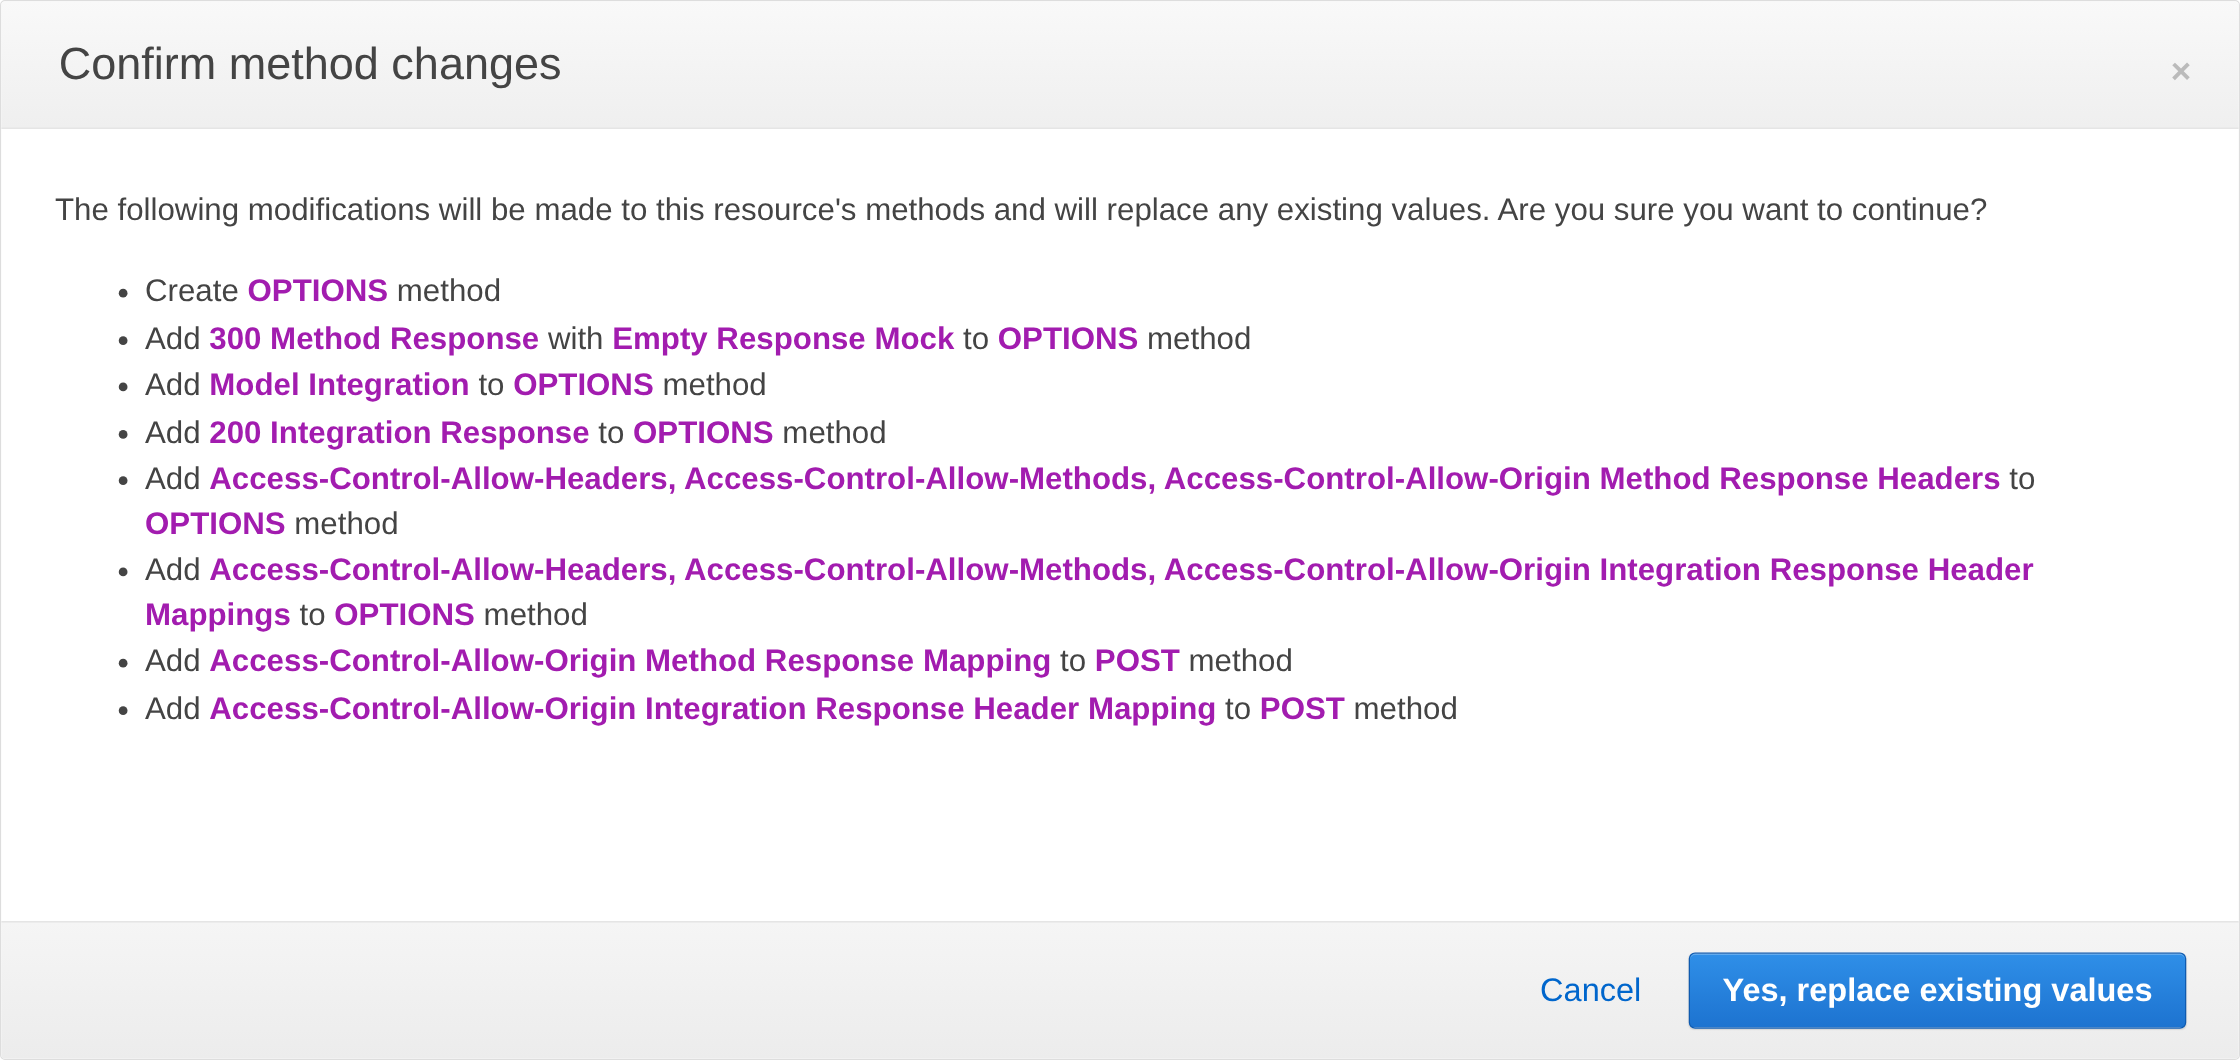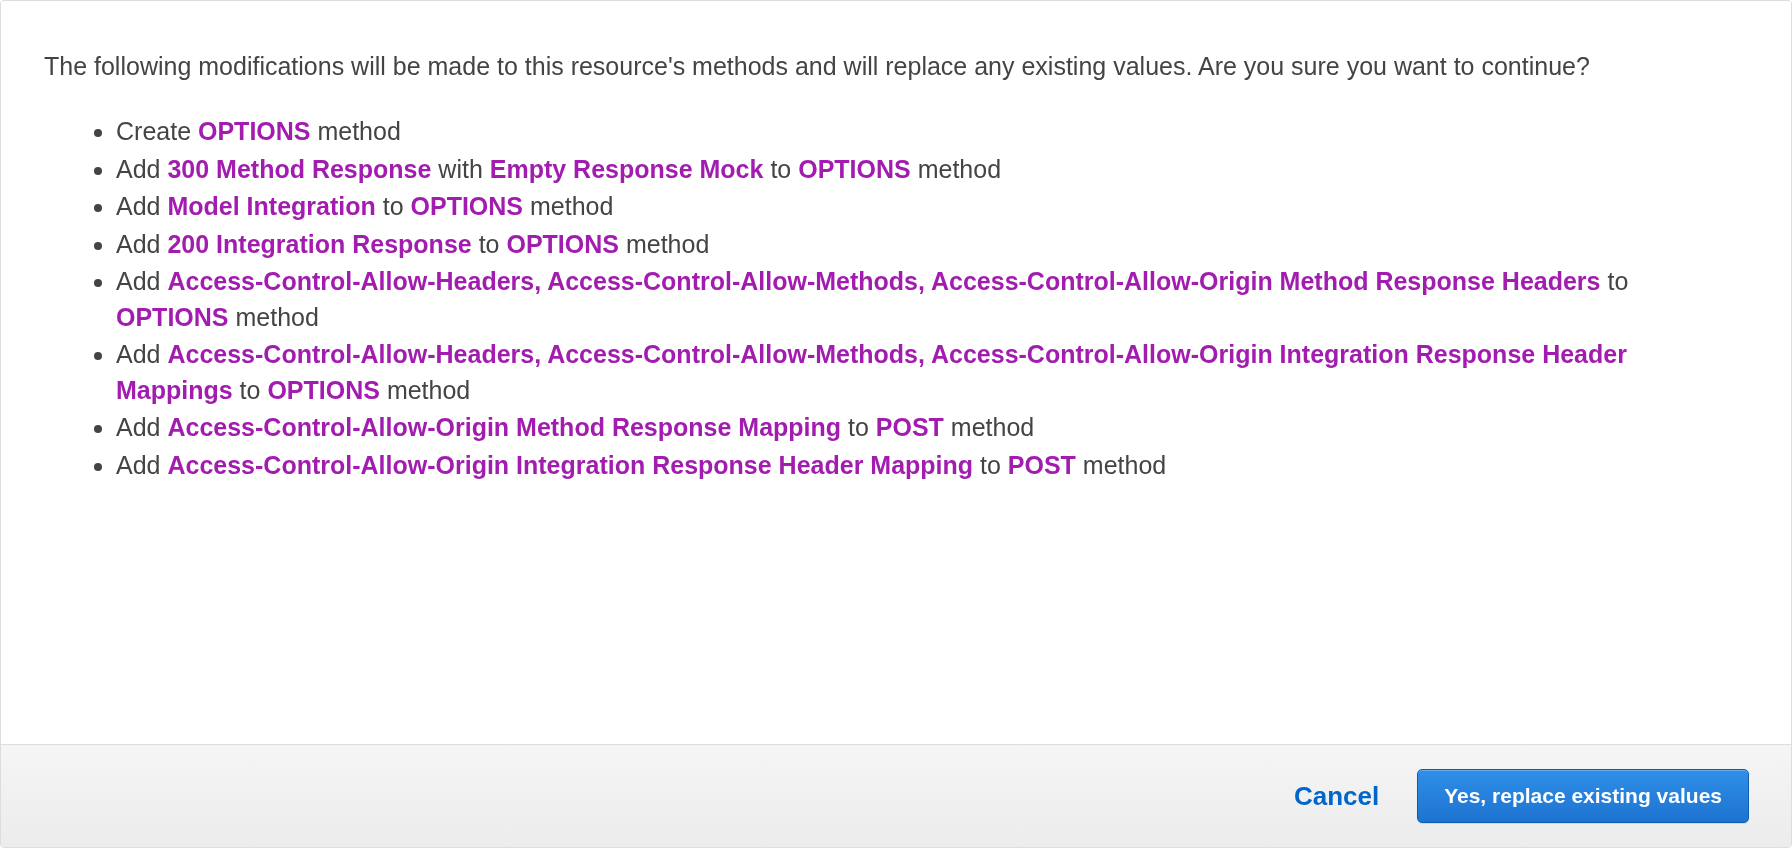--- a/index.html
+++ b/index.html
@@ -73,42 +73,46 @@
     border-top: 1px solid #dddddd;
     padding: 24px 42px 24px 42px;
     display: flex;
     justify-content: flex-end;
     align-items: center;
     gap: 34px;
   }
   .btn-cancel {
     color: #0066cc;
     font-size: 26px;
-    font-weight: 700;
+    font-weight: 400;
     background: none;
     border: none;
     cursor: pointer;
     padding: 6px 4px;
   }
   .btn-primary {
     background: linear-gradient(#2f8fe8, #1d73d0);
     color: #ffffff;
-    font-size: 21px;
+    font-size: 26px;
     font-weight: 700;
     border: 1px solid #0f5bb0;
     border-radius: 5px;
     padding: 14px 26px;
     cursor: pointer;
     box-shadow: inset 0 1px 0 rgba(255,255,255,0.25), 0 1px 1px rgba(0,0,0,0.1);
   }
 </style>
 </head>
 <body>
 
 <div class="modal">
+  <div class="modal-header">
+    <h2 class="modal-title">Confirm method changes</h2>
+    <span class="close-x">×</span>
+  </div>
   <div class="modal-body">
     <p class="intro">The following modifications will be made to this resource's methods and will replace any existing values. Are you sure you want to continue?</p>
     <ul class="changes" id="changes-list">
         <li>Create <strong>OPTIONS</strong> method</li>
         <li>Add <strong>300 Method Response</strong> with <strong>Empty Response Mock</strong> to <strong>OPTIONS</strong> method</li>
         <li>Add <strong>Model Integration</strong> to <strong>OPTIONS</strong> method</li>
         <li>Add <strong>200 Integration Response</strong> to <strong>OPTIONS</strong> method</li>
         <li>Add <strong>Access-Control-Allow-Headers, Access-Control-Allow-Methods, Access-Control-Allow-Origin Method Response Headers</strong> to <strong>OPTIONS</strong> method</li>
         <li>Add <strong>Access-Control-Allow-Headers, Access-Control-Allow-Methods, Access-Control-Allow-Origin Integration Response Header Mappings</strong> to <strong>OPTIONS</strong> method</li>
         <li>Add <strong>Access-Control-Allow-Origin Method Response Mapping</strong> to <strong>POST</strong> method</li>

